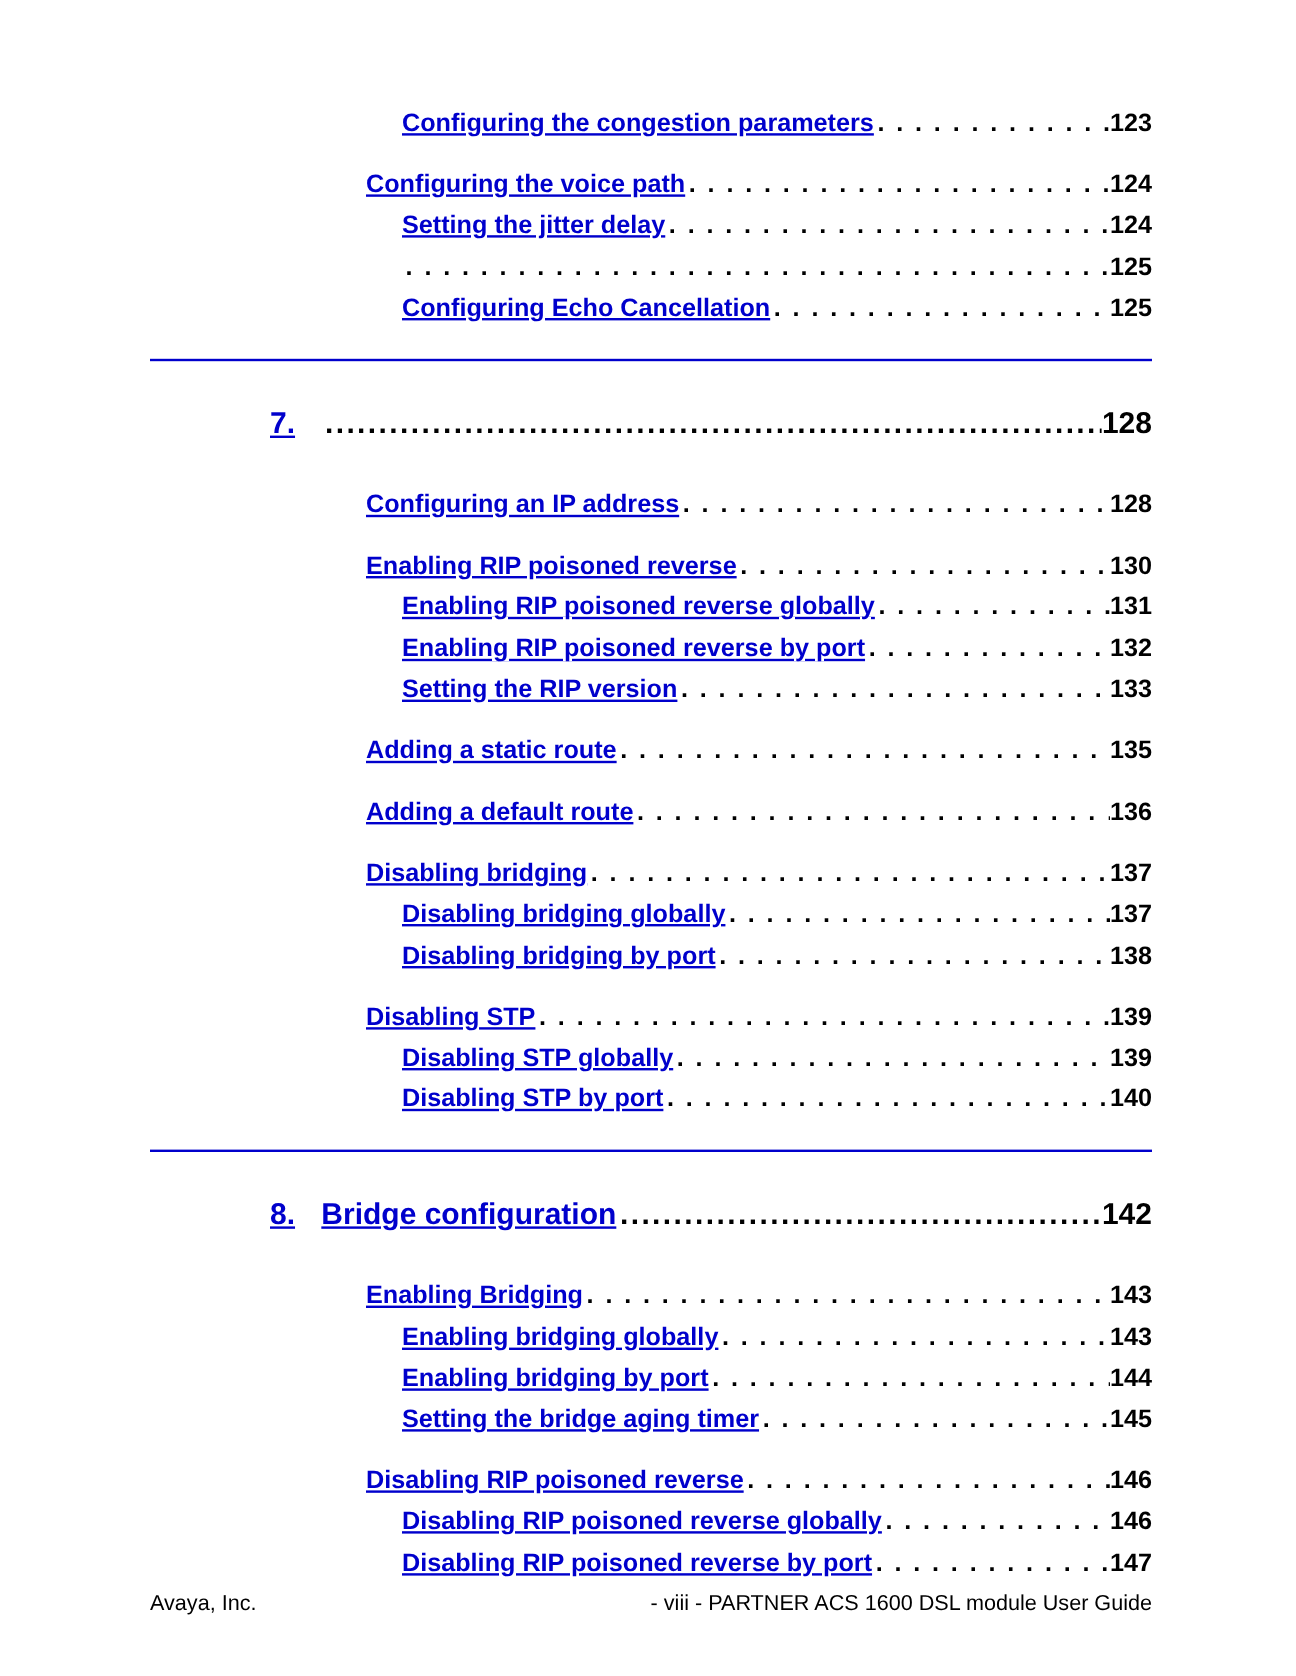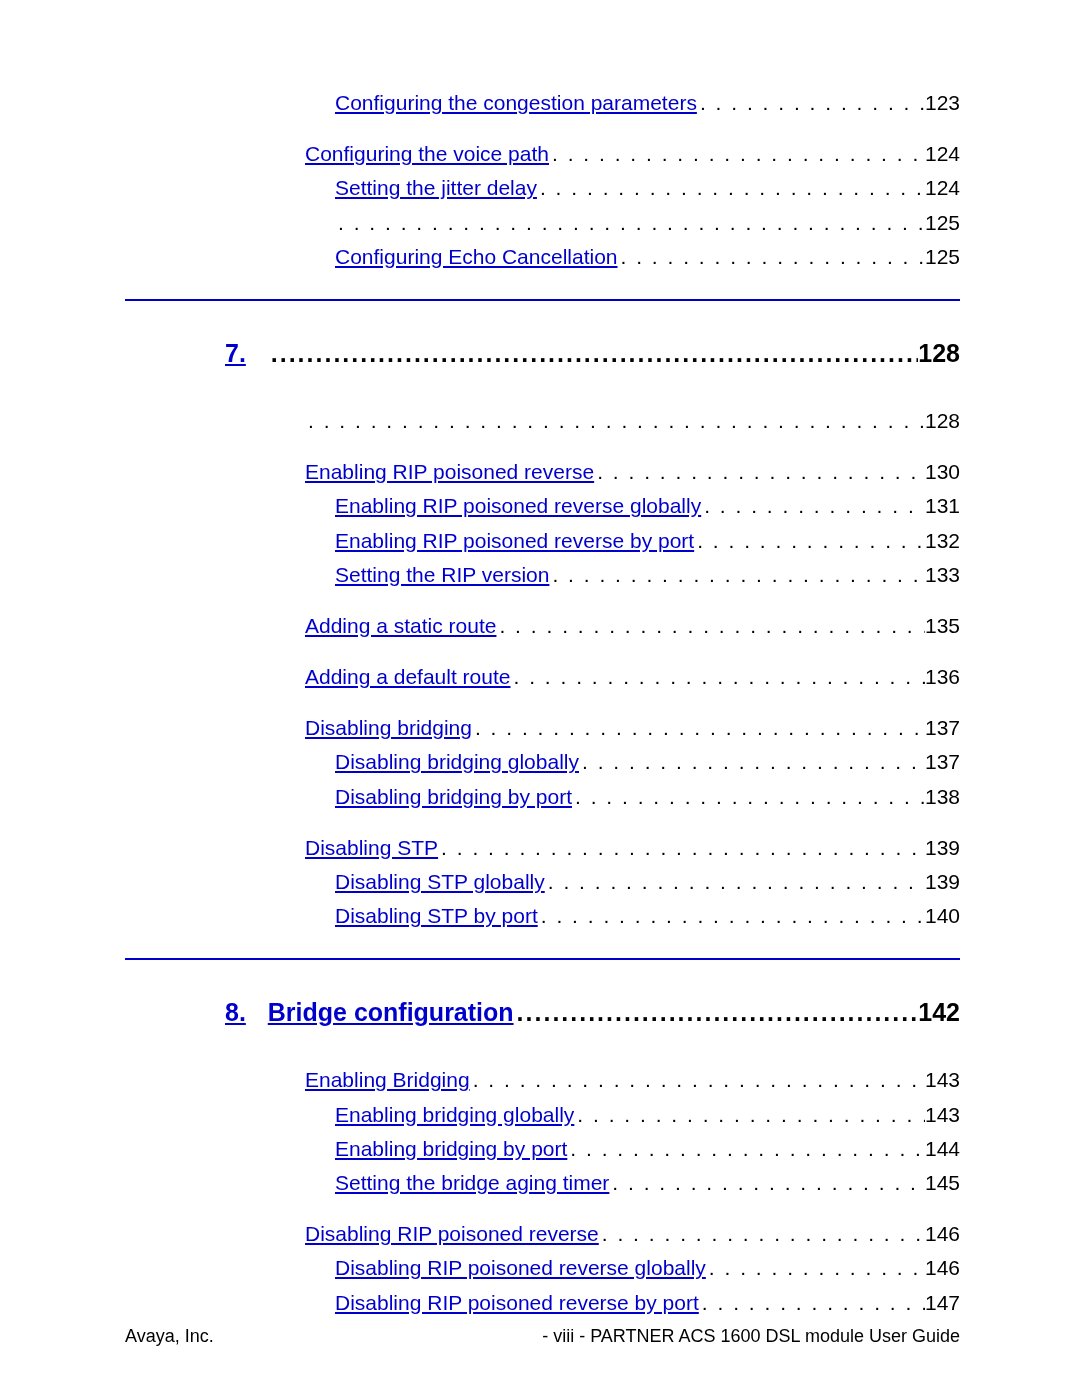--- a/index.html
+++ b/index.html
@@ -15,20 +15,21 @@
     top: 90px;
     left: 125px;
     width: 835px;
   }
   .toc-row {
     display: flex;
     align-items: center;
     font-size: 21px;
     line-height: 1.2;
     margin-bottom: 9px;
+    font-weight: bold;
   }
   .toc-row .link {
     color: #0000cc;
     text-decoration: underline;
     white-space: nowrap;
   }
   .toc-row .dots {
     flex: 1;
     overflow: hidden;
     white-space: nowrap;
@@ -137,20 +138,21 @@
   <div class="section-heading heading-offset">
     <span class="num">7.</span>
     <span>&nbsp;&nbsp;</span>
     <span class="dots">..................................................................................................................</span>
     <span class="pg">128</span>
   </div>
 
   <div id="s7">
       <div class="group">
         <div class="toc-row indent-1">
+    <span class="link">Configuring an IP address</span>
     <span class="dots"> . . . . . . . . . . . . . . . . . . . . . . . . . . . . . . . . . . . . . . . . . . . . . . . . . . . . . . . . . . . . . . . . . . . . . . . . . . . . . . . . . . . . . . . . . . . . . . . . . . . . . . . . . . . . . . . . . . . . . . . .</span>
     <span class="pg">128</span>
   </div>
       </div>
       <div class="group">
         <div class="toc-row indent-1">
     <span class="link">Enabling RIP poisoned reverse</span>
     <span class="dots"> . . . . . . . . . . . . . . . . . . . . . . . . . . . . . . . . . . . . . . . . . . . . . . . . . . . . . . . . . . . . . . . . . . . . . . . . . . . . . . . . . . . . . . . . . . . . . . . . . . . . . . . . . . . . . . . . . . . . . . . .</span>
     <span class="pg">130</span>
   </div>

